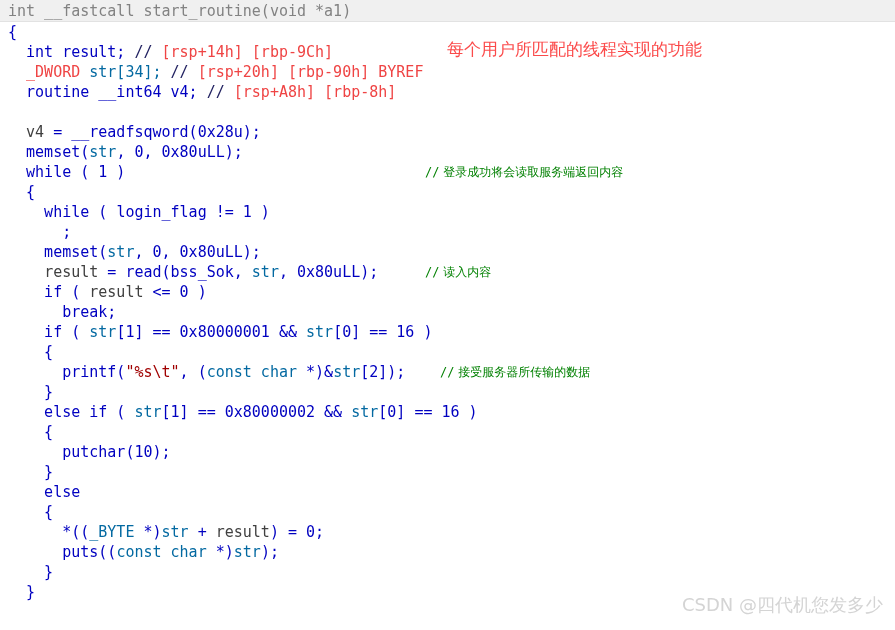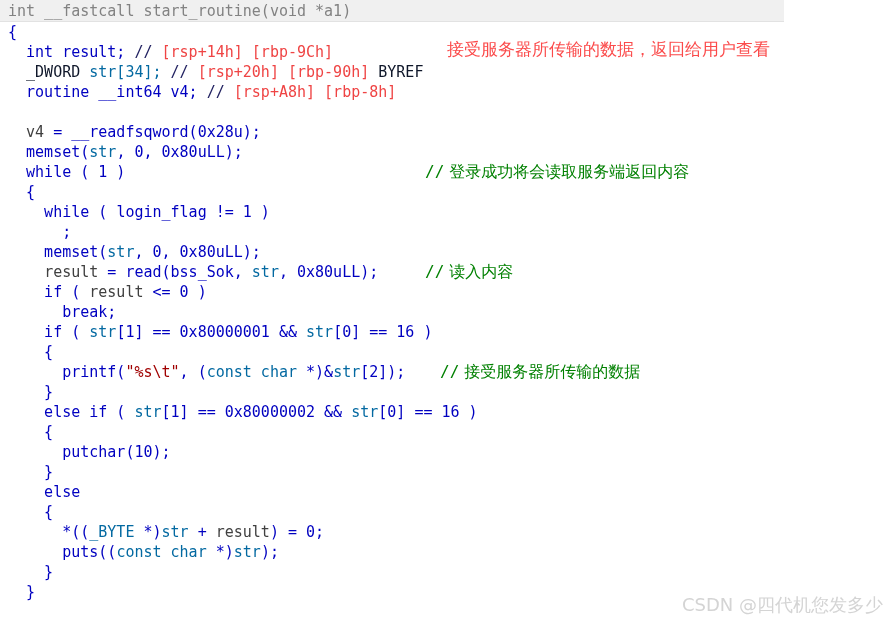--- a/index.html
+++ b/index.html
@@ -21,21 +21,21 @@
     left: 0; top: 0;
     width: 895px;
     height: 630px;
     background: #ffffff;
   }
 
   
   #function-header {
     position: absolute;
     left: 0; top: 0;
-    width: 784px;
+    width: 895px;
     height: 22px;
     background: #f0f0f0;
     border-bottom: 1px solid #e2e2e2;
     box-sizing: border-box;
   }
   #function-header .sig {
     position: absolute;
     left: 8px;
     top: 2px;
     font-size: 15px;
@@ -72,32 +72,32 @@
     font-size: 15px;
     white-space: pre;
     padding-left: 8px;
     box-sizing: border-box;
   }
 
   
   .kw      { color: #0000c0; }
   .local   { color: #404040; }  
   .gvar    { color: #0000c0; }  
-  .type    { color: #0f172a; }  
+  .type    { color: #ef4444; }  
   .grayid  { color: #0369a1; }  
   .stkcmt  { color: #ef4444; }  
   .dcmt    { color: #202060; }  
   .str     { color: #a00000; }  
 
   
   .inline-comment {
     position: absolute;
     top: 0;
     color: #008000;
-    font-size: 16px;
+    font-size: 12px;
     line-height: 20px;
     white-space: pre;
     font-family: "DejaVu Sans", "Liberation Sans", sans-serif;
   }
   .inline-comment .slashes {
     font-family: "DejaVu Sans Mono", "Liberation Mono", monospace;
     color: #008000;
   }
 
   
@@ -165,18 +165,18 @@
       <div class="code-line"><span class="kw">    }</span></div>
       <div class="code-line"><span class="kw">    else</span></div>
       <div class="code-line"><span class="kw">    {</span></div>
       <div class="code-line"><span class="kw">      *((</span><span class="grayid">_BYTE </span><span class="kw">*)</span><span class="grayid">str</span><span class="kw"> + </span><span class="local">result</span><span class="kw">) = 0;</span></div>
       <div class="code-line"><span class="kw">      puts((</span><span class="grayid">const char </span><span class="kw">*)</span><span class="grayid">str</span><span class="kw">);</span></div>
       <div class="code-line"><span class="kw">    }</span></div>
       <div class="code-line"><span class="kw">  }</span></div>
     </div>
 
   <div id="annotations">
-    <div class="annotation-line">接受服务器所传输的数据，返回给用户查看</div>
+    <div class="annotation-line">每个用户所匹配的线程实现的功能</div>
   </div>
 
   <div id="watermark">CSDN @四代机您发多少</div>
 
 </div>
 
 </body></html>

